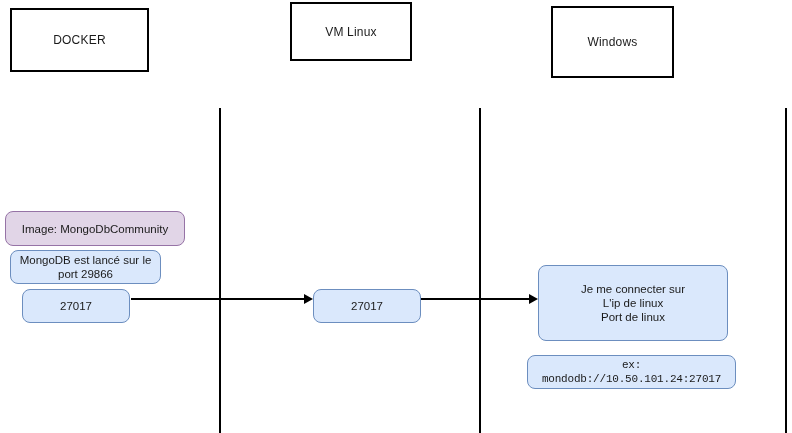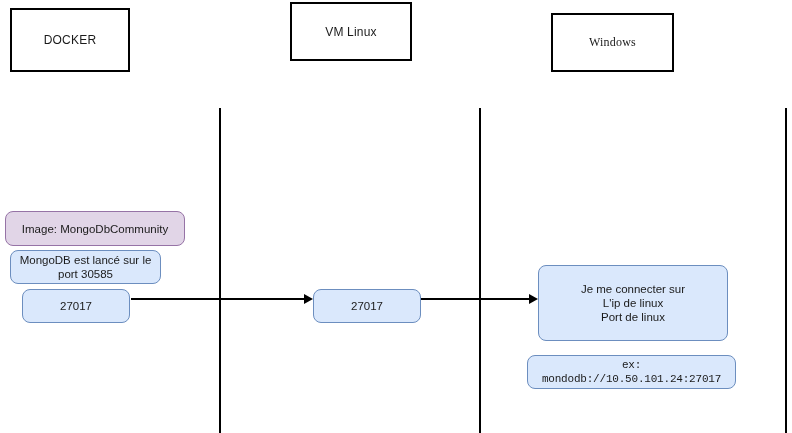--- a/index.html
+++ b/index.html
@@ -84,43 +84,43 @@
     border-top: 5px solid transparent;
     border-bottom: 5px solid transparent;
     border-left: 9px solid #000000;
   }
 </style>
 </head>
 <body>
 
 <div id="canvas">
 
-  <div class="host-box" style="left:10px; top:8px; width:120px; height:64px;">
+  <div class="host-box" style="left:10px; top:8px; width:139px; height:64px;">
     <span>DOCKER</span>
   </div>
 
   <div class="host-box" style="left:290px; top:2px; width:122px; height:59px;">
     <span>VM Linux</span>
   </div>
 
-  <div class="host-box" style="left:551px; top:13px; width:123px; height:59px;font-family:Liberation Serif, serif;">
+  <div class="host-box" style="left:551px; top:6px; width:123px; height:72px;">
     <span>Windows</span>
   </div>
 
   <div class="vline" style="left:219px; top:108px; height:325px;"></div>
   <div class="vline" style="left:479px; top:108px; height:325px;"></div>
   <div class="vline" style="left:785px; top:108px; height:325px;"></div>
 
   <div class="rbox purple" style="left:5px; top:211px; width:180px; height:35px;">
     <span>Image: MongoDbCommunity</span>
   </div>
 
   <div class="rbox blue" style="left:10px; top:250px; width:151px; height:31px;">
     <span class="multiline">MongoDB est lancé sur le
-port 30585</span>
+port 29866</span>
   </div>
 
   <div class="rbox blue" style="left:22px; top:289px; width:108px; height:21px;">
     <span>27017</span>
   </div>
 
   <div class="rbox blue" style="left:313px; top:289px; width:108px; height:21px;">
     <span>27017</span>
   </div>
 

